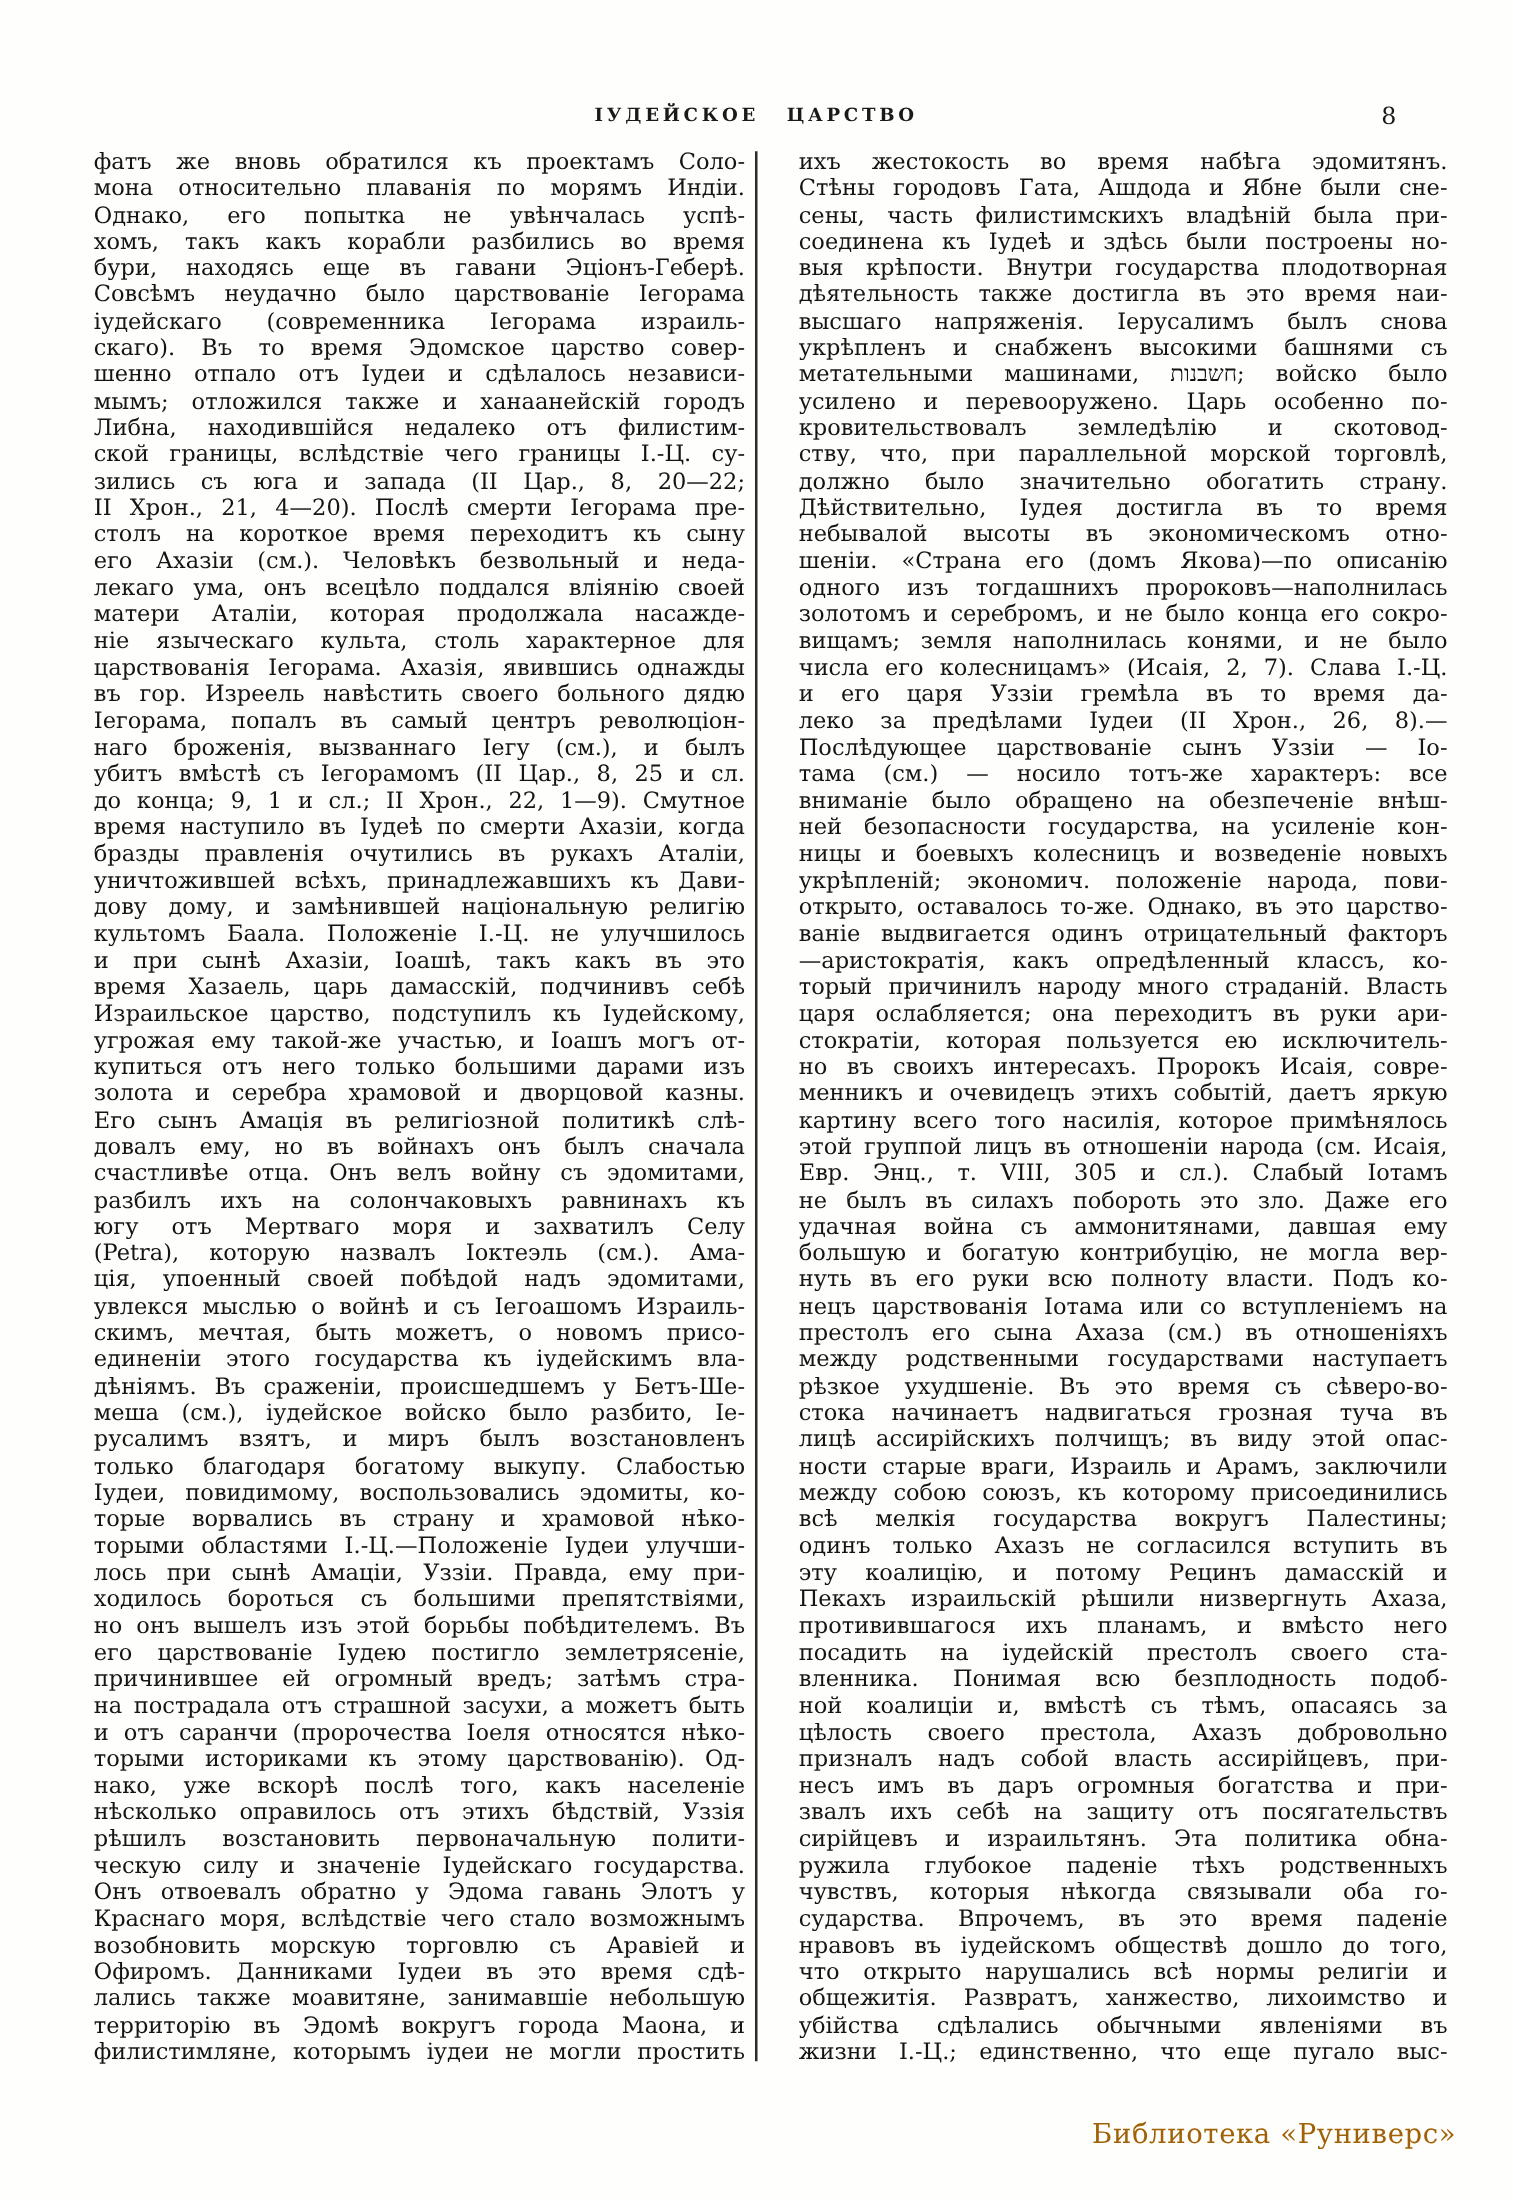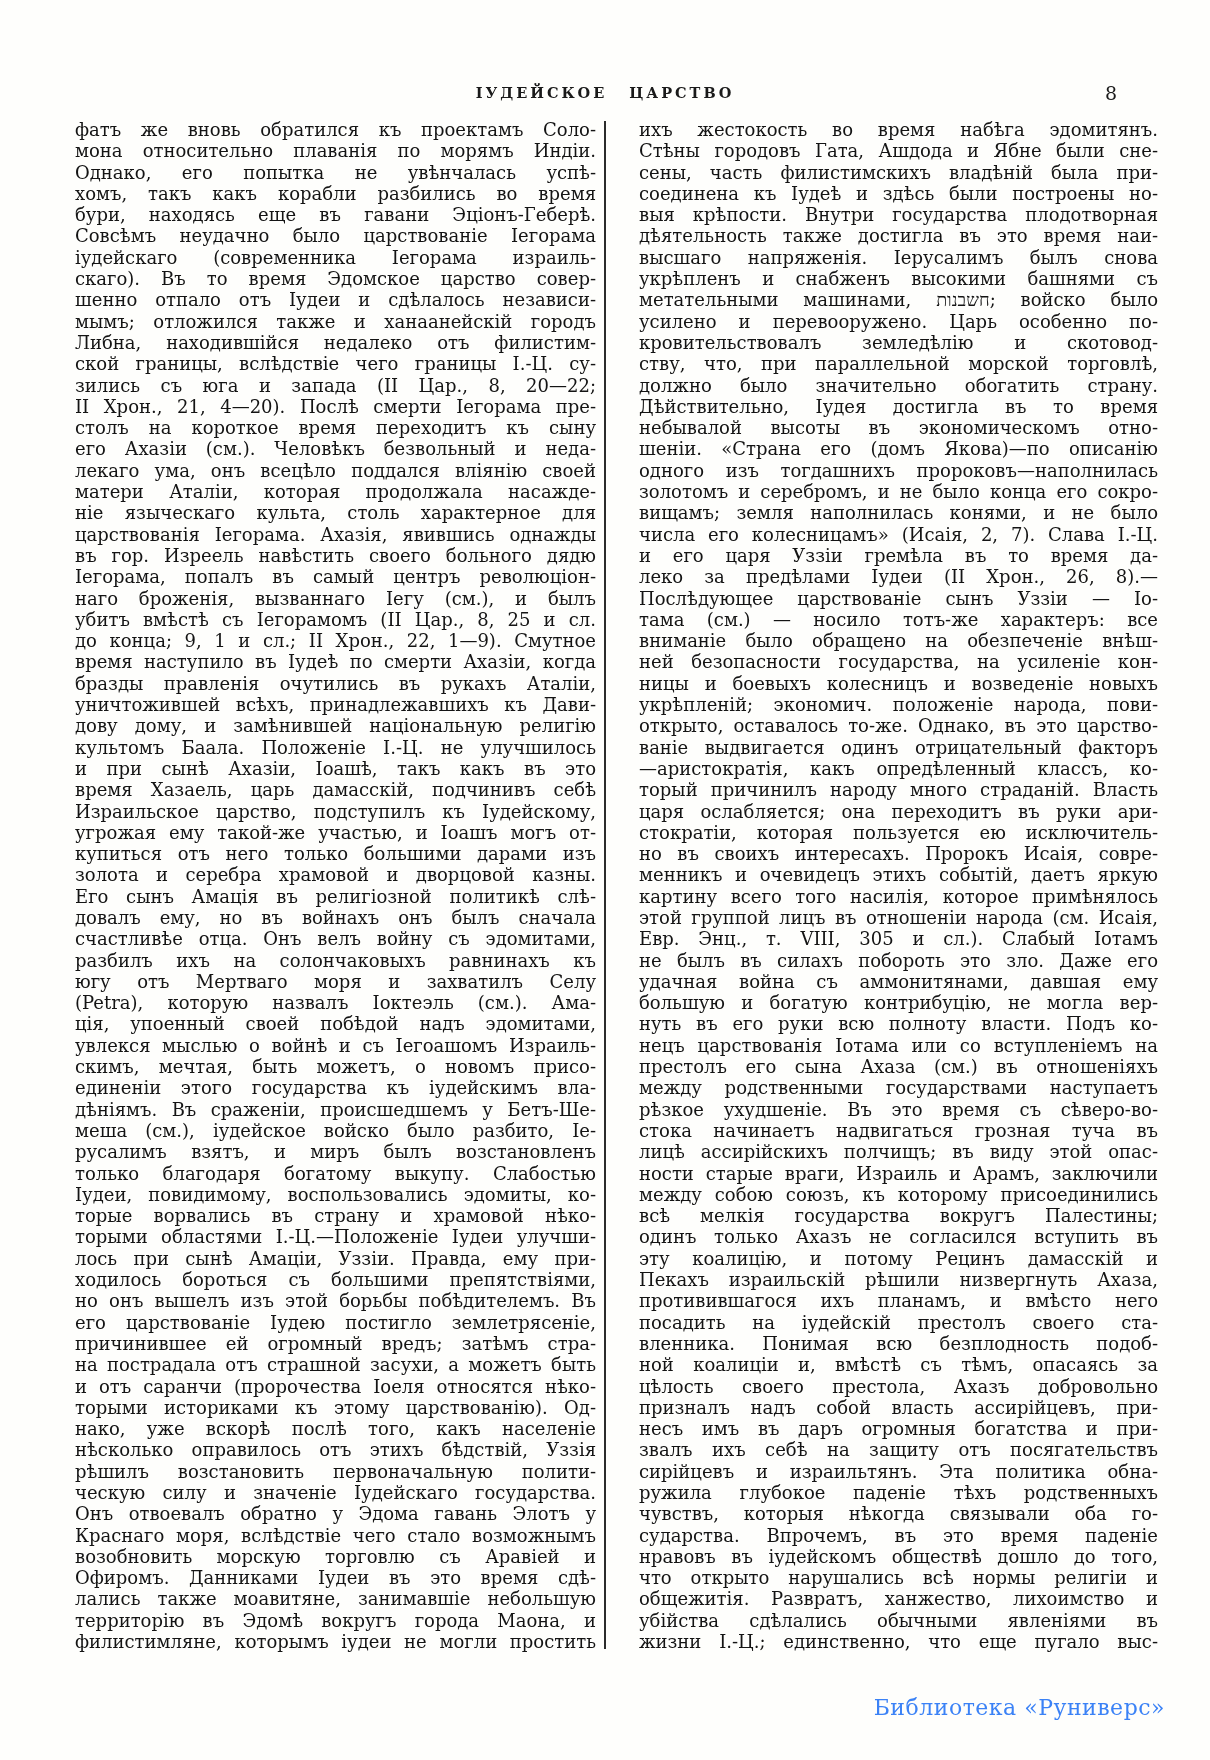--- a/index.html
+++ b/index.html
@@ -66,21 +66,21 @@
     text-align-last: justify;
     height: 21.3px;
     overflow: hidden;
     white-space: nowrap0; 
   }
   .watermark {
     position: absolute;
     right: 45px;
     top: 1695px;
     font-size: 22px;
-    color: #3b82f6;
+    color: #a16207;
     letter-spacing: 0.5px;
   }
 </style>
 </head>
 <body>
 
 <div class="page">
 
   <div class="running-head">
     <div class="running-title">ІУДЕЙСКОЕ ЦАРСТВО</div>

